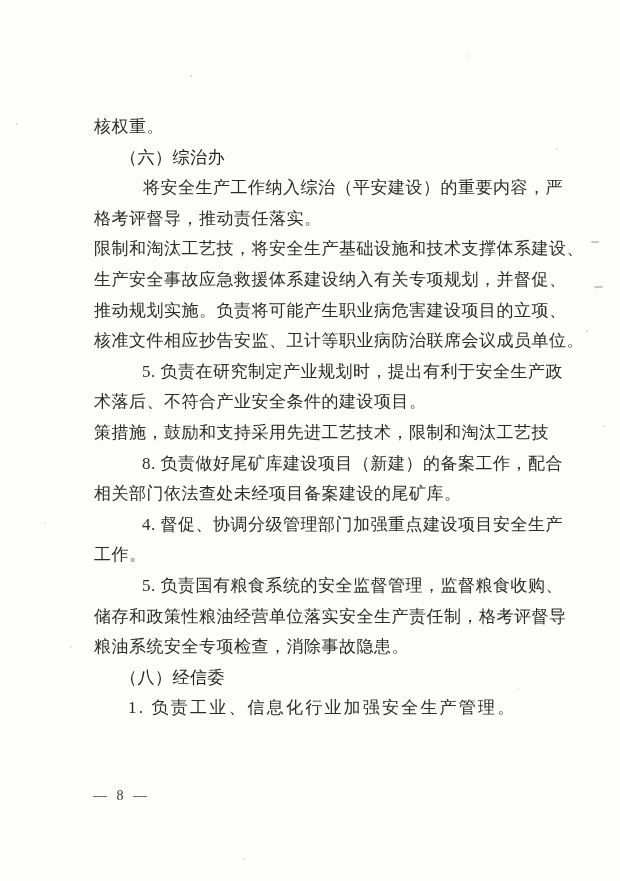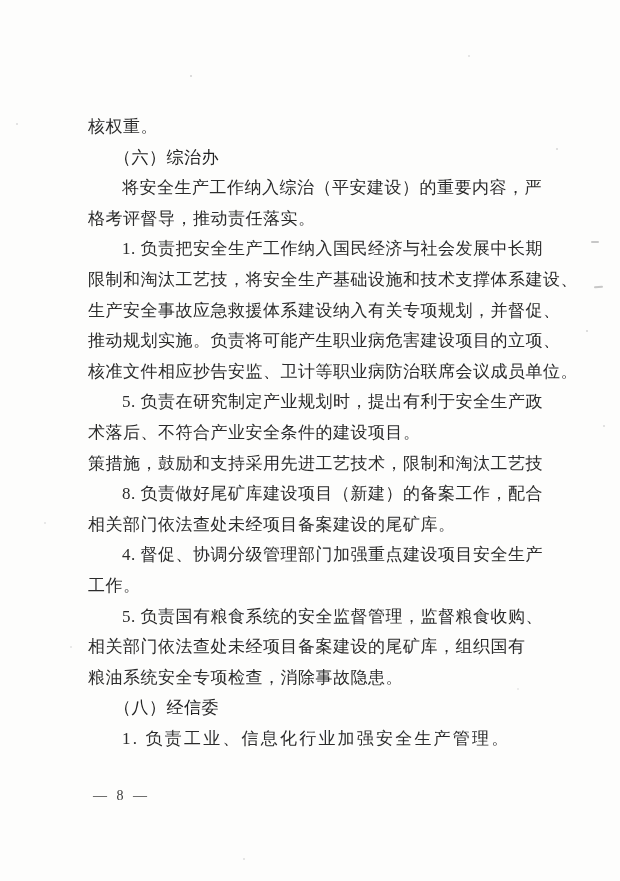--- a/index.html
+++ b/index.html
@@ -19,27 +19,28 @@
     left: 88px; top: 112px;
     width: 475px;
   }
   .line {
     font-size: 17px;
     line-height: 30.6px;
     letter-spacing: 0.5px;
     color: #2b2b2b;
     white-space: nowrap;
     text-rendering: optimizeLegibility;
+    margin-left: 6px;
   }
   .line.heading {
     font-weight: 400;
     color: #222222;
     padding-left: 26px;
   }
-  .line.indent { padding-left: 34px; }
+  .line.indent { padding-left: 34px; text-align: right; }
   .line.indent-wide {
     padding-left: 34px;
     letter-spacing: 2.2px;
   }
   .page-number {
     position: absolute;
     left: 93px; top: 788px;
     font-size: 14px;
     color: #3a3a3a;
     letter-spacing: 3px;
@@ -75,34 +76,33 @@
 </style>
 </head>
 <body>
 
 <div class="page">
   <div class="doc-body" id="doc-body">
       <div class="line plain">核权重。</div>
       <div class="line heading">（六）综治办</div>
       <div class="line indent">将安全生产工作纳入综治（平安建设）的重要内容，严</div>
       <div class="line plain">格考评督导，推动责任落实。</div>
-      <div class="line indent">1. 负责把安全生产工作纳入国民经济与社会发展中长期</div>
       <div class="line plain">限制和淘汰工艺技，将安全生产基础设施和技术支撑体系建设、</div>
       <div class="line plain">生产安全事故应急救援体系建设纳入有关专项规划，并督促、</div>
       <div class="line plain">推动规划实施。负责将可能产生职业病危害建设项目的立项、</div>
       <div class="line plain">核准文件相应抄告安监、卫计等职业病防治联席会议成员单位。</div>
       <div class="line indent">5. 负责在研究制定产业规划时，提出有利于安全生产政</div>
       <div class="line plain">术落后、不符合产业安全条件的建设项目。</div>
       <div class="line plain">策措施，鼓励和支持采用先进工艺技术，限制和淘汰工艺技</div>
       <div class="line indent">8. 负责做好尾矿库建设项目（新建）的备案工作，配合</div>
       <div class="line plain">相关部门依法查处未经项目备案建设的尾矿库。</div>
       <div class="line indent">4. 督促、协调分级管理部门加强重点建设项目安全生产</div>
       <div class="line plain">工作。</div>
       <div class="line indent">5. 负责国有粮食系统的安全监督管理，监督粮食收购、</div>
-      <div class="line plain">相关部门依法查处未经项目备案建设的尾矿库，组织国有</div>
+      <div class="line plain">储存和政策性粮油经营单位落实安全生产责任制，格考评督导</div>
       <div class="line plain">粮油系统安全专项检查，消除事故隐患。</div>
       <div class="line heading">（八）经信委</div>
       <div class="line indent-wide">1. 负责工业、信息化行业加强安全生产管理。</div>
     </div>
   <div class="page-number">— 8 —</div>
   <div class="artifact dash-1"></div>
   <div class="artifact dash-2"></div>
   <div class="noise"></div>
 </div>
 

